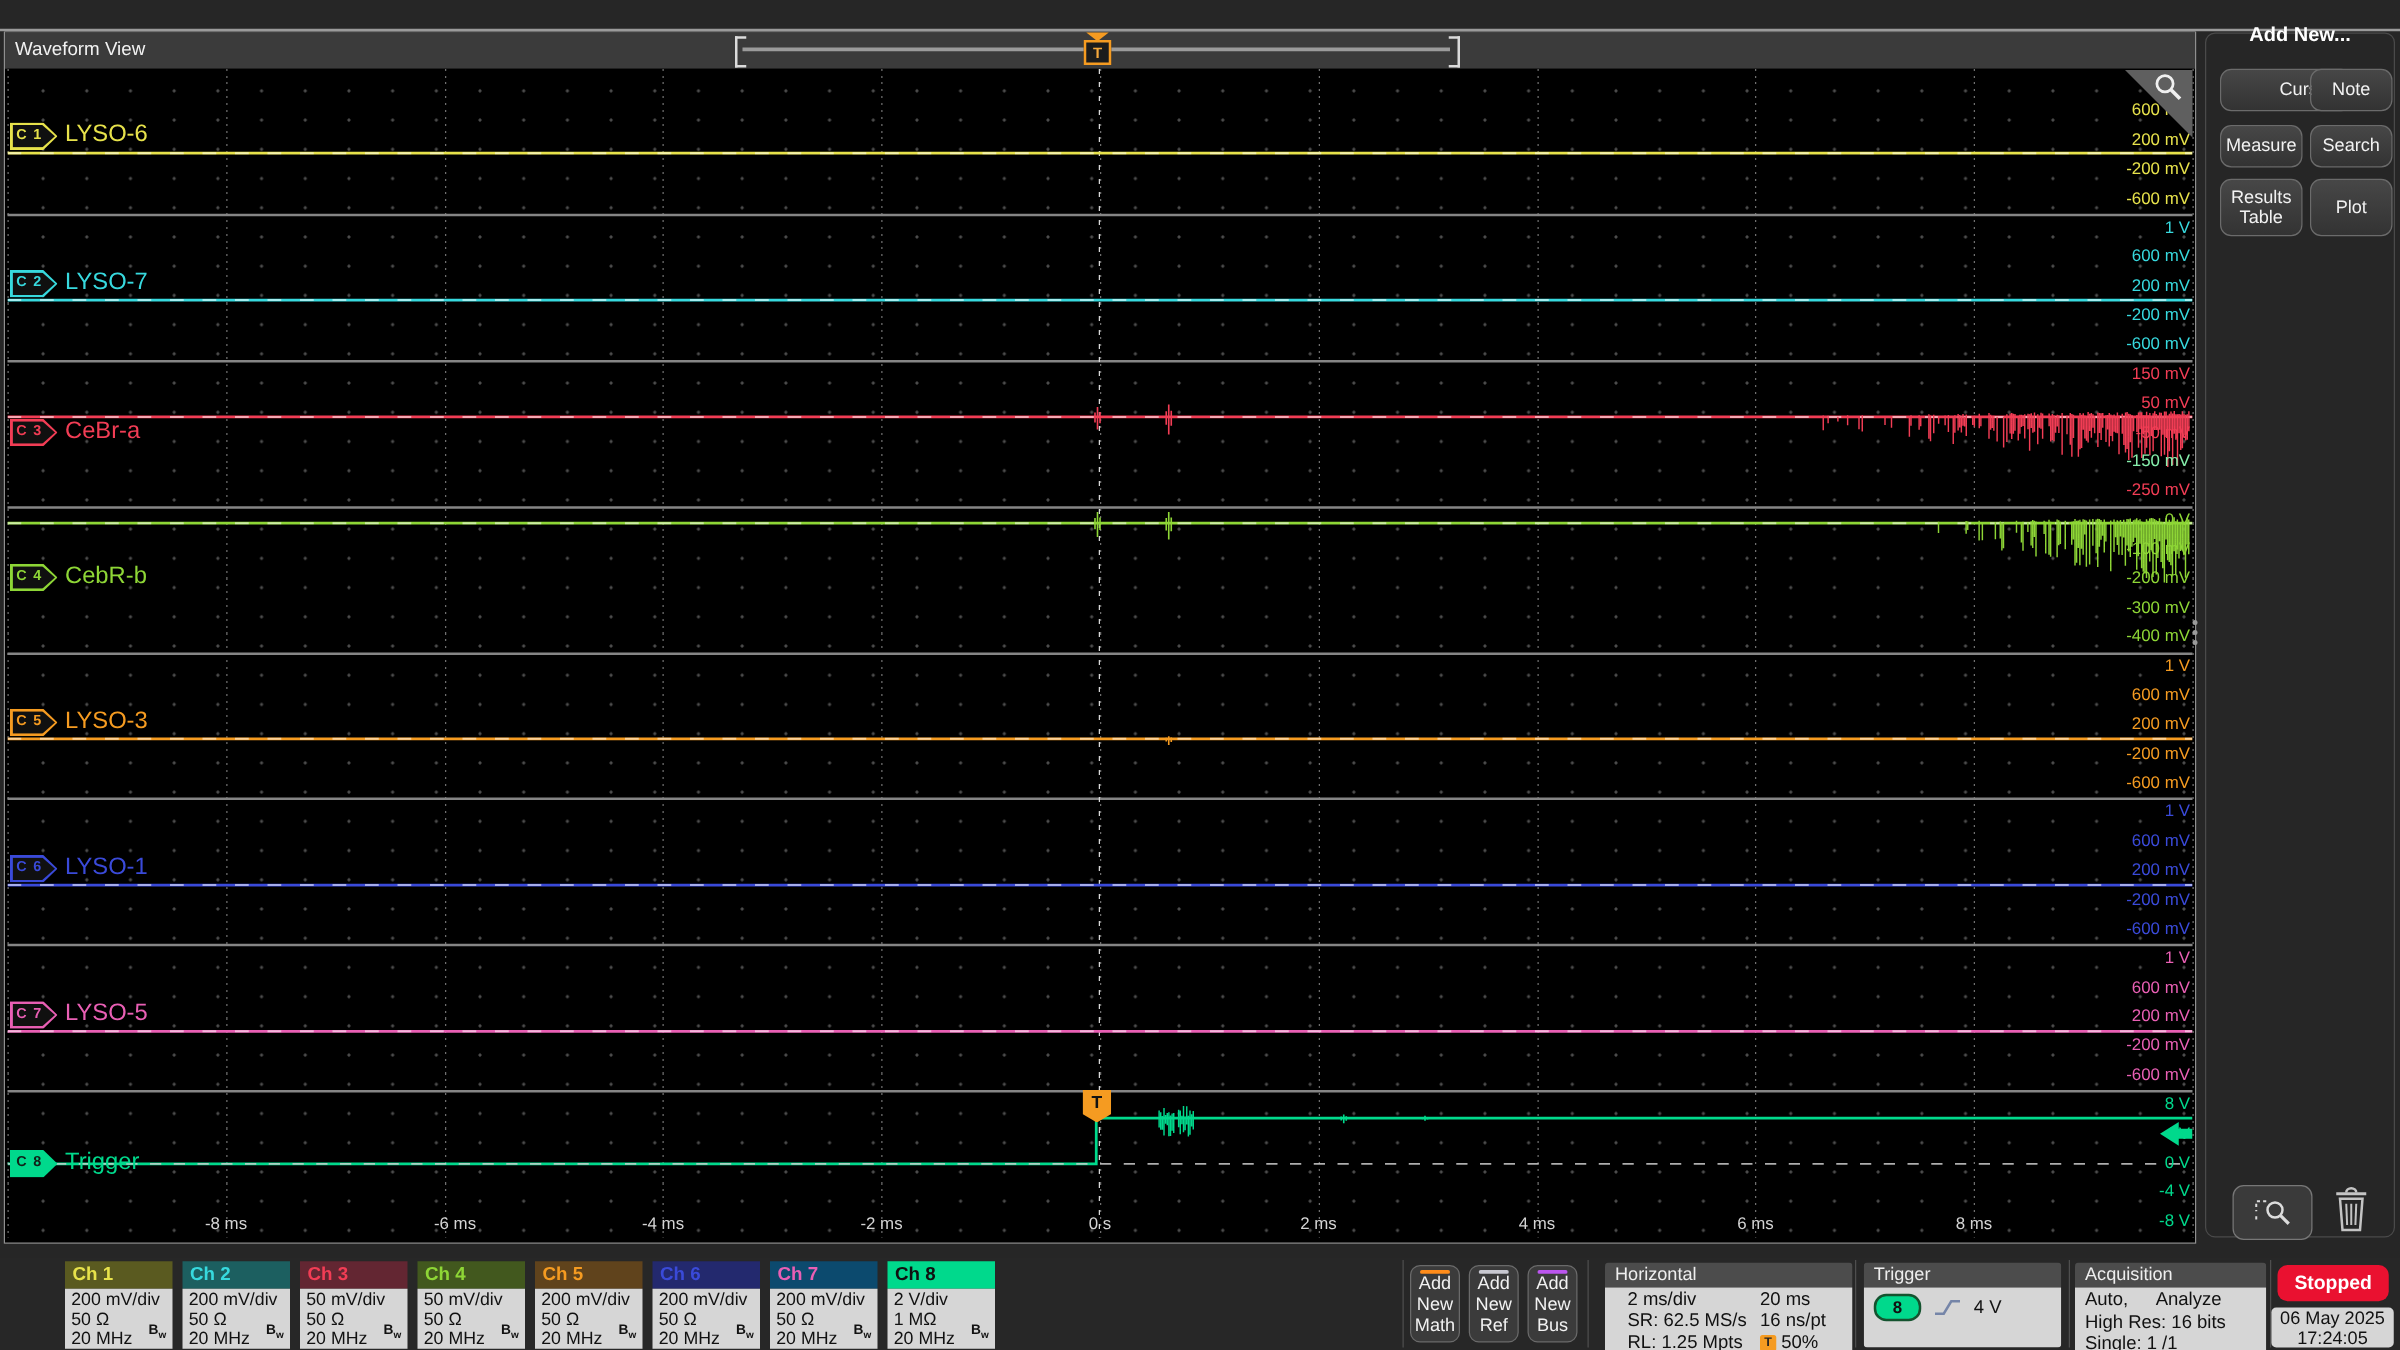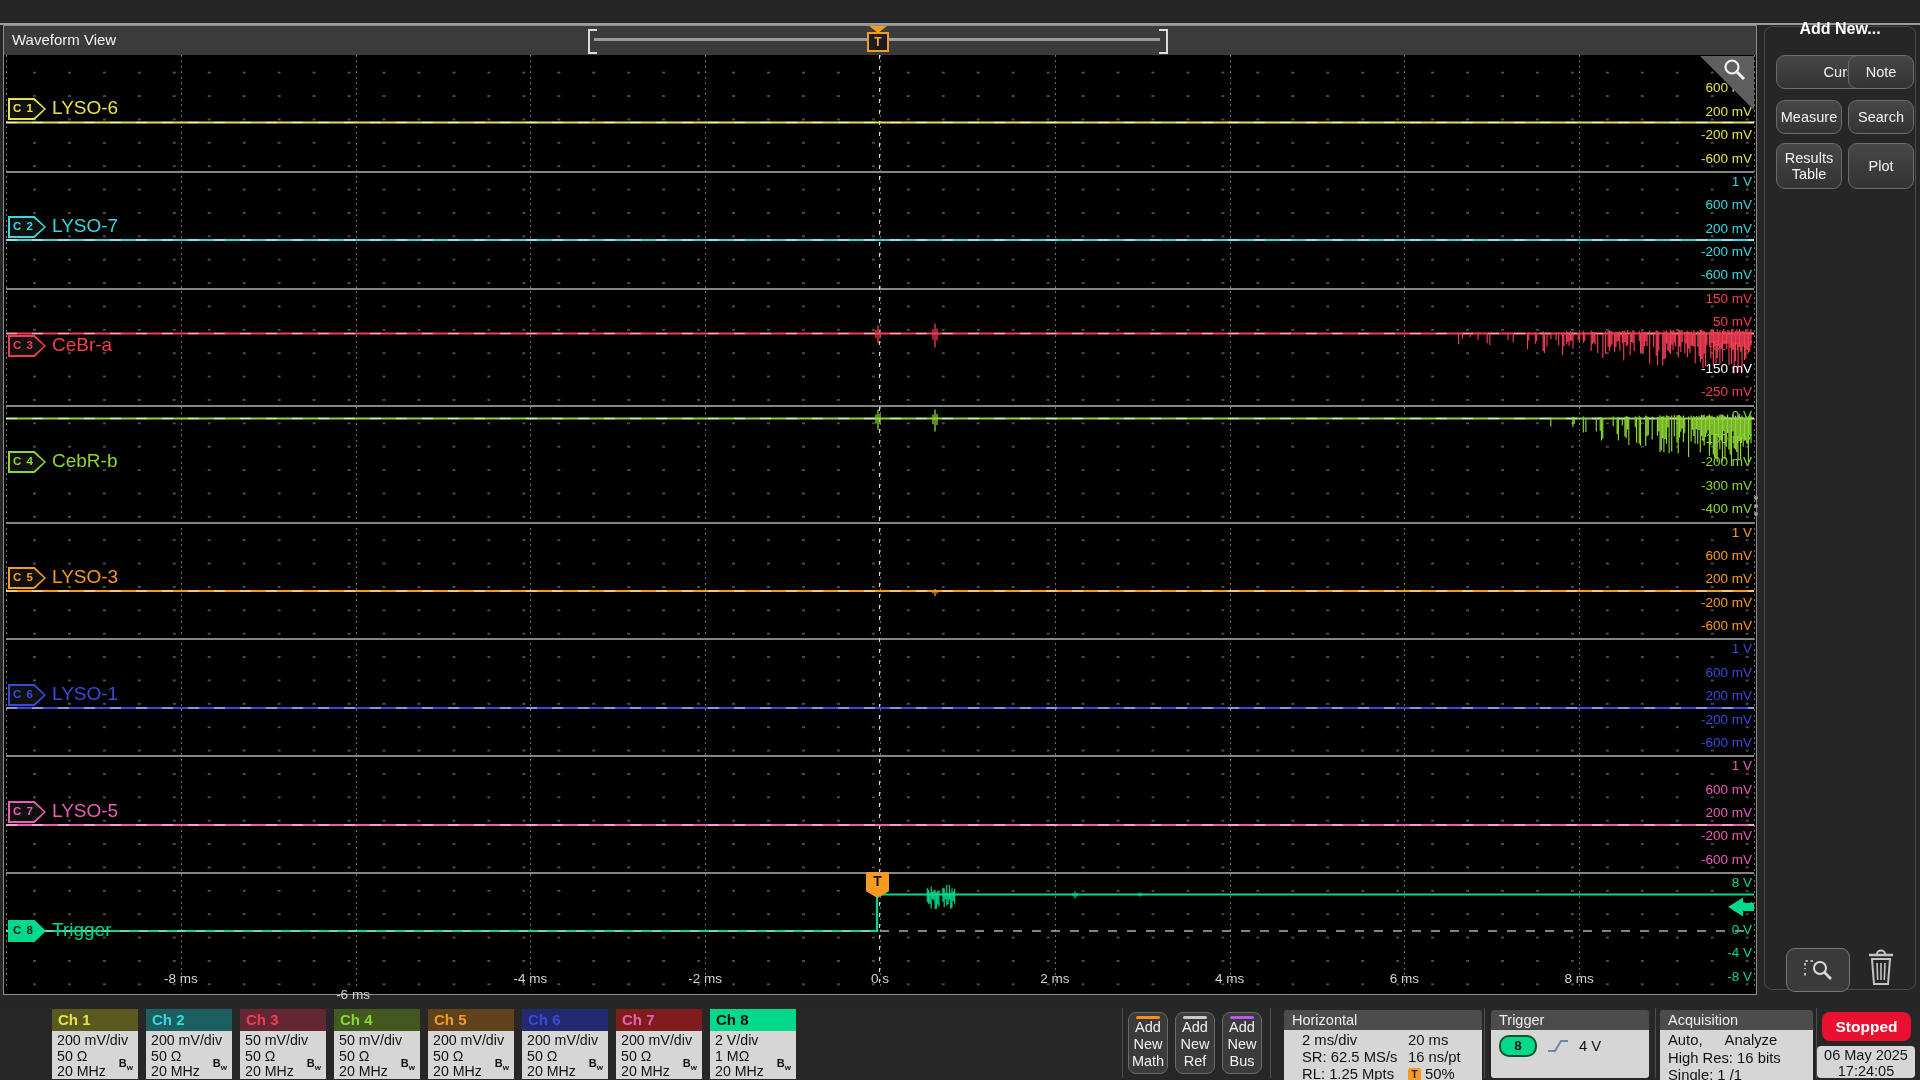--- a/index.html
+++ b/index.html
@@ -135,21 +135,21 @@
       <path d="M6 825 L1754 825" stroke="#e95fb4" stroke-width="2.2" fill="none"></path>
       <path d="M6 825 L1754 825" stroke="#ffffff" stroke-width="1.6" fill="none" stroke-dasharray="11 15" opacity="0.55"></path>
       <path d="M6 931 L877 931 L877 894.5 L1754 894.5" stroke="#00d98c" stroke-width="2.2" fill="none"></path>
       <path d="M6 931 L1754 931" stroke="#cccccc" stroke-width="1.4" fill="none" stroke-dasharray="9 10" opacity="0.85"></path>
       <path d="M927.3 888.3L927.3 902.0M928.6 889.8L928.6 903.7M929.9 892.7L929.9 903.8M931.2 886.4L931.2 908.4M932.5 892.0L932.5 898.9M933.8 890.4L933.8 900.2M935.1 889.8L935.1 909.0M936.4 892.3L936.4 908.8M937.7 890.7L937.7 904.6M939.0 890.4L939.0 906.4M942.9 887.7L942.9 901.8M944.2 888.3L944.2 907.3M945.5 892.5L945.5 899.3M946.8 884.8L946.8 905.8M948.1 893.2L948.1 904.2M949.4 884.9L949.4 899.6M950.7 892.5L950.7 909.1M952.0 888.3L952.0 907.7M953.3 891.4L953.3 901.1M954.6 888.8L954.6 903.5" stroke="#00d98c" stroke-width="1.15" fill="none"></path>
       <path d="M1075 891.5L1075 898.5M1073 893.15L1073 896.3M1077 893L1077 896.5M1140 892.5L1140 896.5M1138 893.6L1138 895.4M1142 893.5L1142 895.5" stroke="#00d98c" stroke-width="1.3" fill="none"></path>
       <polygon points="1728,907 1743,897.5 1743,903 1754,903 1754,911 1743,911 1743,916.5" fill="#00d98c"></polygon>
     </svg>
   <div id="labels-layer">
       <div class="time-label abs" style="left: 145.8px;">-8 ms</div>
-      <div class="time-label abs" style="left: 318px; margin-top: 16px;">-6 ms</div>
+      <div class="time-label abs" style="left: 329px;">-6 ms</div>
       <div class="time-label abs" style="left: 495.4px;">-4 ms</div>
       <div class="time-label abs" style="left: 670.2px;">-2 ms</div>
       <div class="time-label abs" style="left: 845px;">0 s</div>
       <div class="time-label abs" style="left: 1019.8px;">2 ms</div>
       <div class="time-label abs" style="left: 1194.6px;">4 ms</div>
       <div class="time-label abs" style="left: 1369.4px;">6 ms</div>
       <div class="time-label abs" style="left: 1544.2px;">8 ms</div>
       <div class="ch-badge abs" style="left: 8px; top: 98px;">
         <div class="outer" style="background: rgb(231, 226, 75);"></div>
         <div class="inner" style="background: rgb(16, 16, 16);"></div>
@@ -173,21 +173,21 @@
       <div class="scale-label abs" style="color: rgb(55, 217, 222); top: 267.375px;">-600 mV</div>
       <div class="ch-badge abs" style="left: 8px; top: 335px;">
         <div class="outer" style="background: rgb(242, 61, 85);"></div>
         <div class="inner" style="background: rgb(16, 16, 16);"></div>
         <div class="txt" style="color: rgb(242, 61, 85);">C 3</div>
       </div>
       <div class="ch-name abs" style="color: rgb(242, 61, 85); top: 334px;">CeBr-a</div>
       <div class="scale-label abs" style="color: rgb(242, 61, 85); top: 290.75px;">150 mV</div>
       <div class="scale-label abs" style="color: rgb(242, 61, 85); top: 314.125px;">50 mV</div>
       <div class="scale-label abs" style="color: rgb(242, 61, 85); top: 337.5px;">-50 mV</div>
-      <div class="scale-label abs" style="color: #ffffff; top: 360.875px;">-150 mV</div>
+      <div class="scale-label abs" style="color: #86efac; top: 360.875px;">-150 mV</div>
       <div class="scale-label abs" style="color: rgb(242, 61, 85); top: 384.25px;">-250 mV</div>
       <div class="ch-badge abs" style="left: 8px; top: 451px;">
         <div class="outer" style="background: rgb(142, 214, 54);"></div>
         <div class="inner" style="background: rgb(16, 16, 16);"></div>
         <div class="txt" style="color: rgb(142, 214, 54);">C 4</div>
       </div>
       <div class="ch-name abs" style="color: rgb(142, 214, 54); top: 450px;">CebR-b</div>
       <div class="scale-label abs" style="color: rgb(142, 214, 54); top: 407.625px;">0 V</div>
       <div class="scale-label abs" style="color: rgb(142, 214, 54); top: 431px;">-100 mV</div>
       <div class="scale-label abs" style="color: rgb(142, 214, 54); top: 454.375px;">-200 mV</div>
@@ -326,21 +326,21 @@
       <div class="bch" style="left: 478px;">
         <div class="hd" style="background: rgb(35, 41, 110); color: rgb(58, 74, 217);">Ch 6</div>
         <div class="bd">
           <div>200 mV/div</div>
           <div>50 Ω</div>
           <div>20 MHz</div>
           <div class="bwmark"><span>B</span><sub>w</sub></div>
         </div>
       </div>
       <div class="bch" style="left: 572px;">
-        <div class="hd" style="background: #7f1d1d; color: rgb(233, 95, 180);">Ch 7</div>
+        <div class="hd" style="background: #0c4a6e; color: rgb(233, 95, 180);">Ch 7</div>
         <div class="bd">
           <div>200 mV/div</div>
           <div>50 Ω</div>
           <div>20 MHz</div>
           <div class="bwmark"><span>B</span><sub>w</sub></div>
         </div>
       </div>
       <div class="bch" style="left: 666px;">
         <div class="hd" style="background: rgb(0, 217, 140); color: rgb(16, 16, 16);">Ch 8</div>
         <div class="bd">

